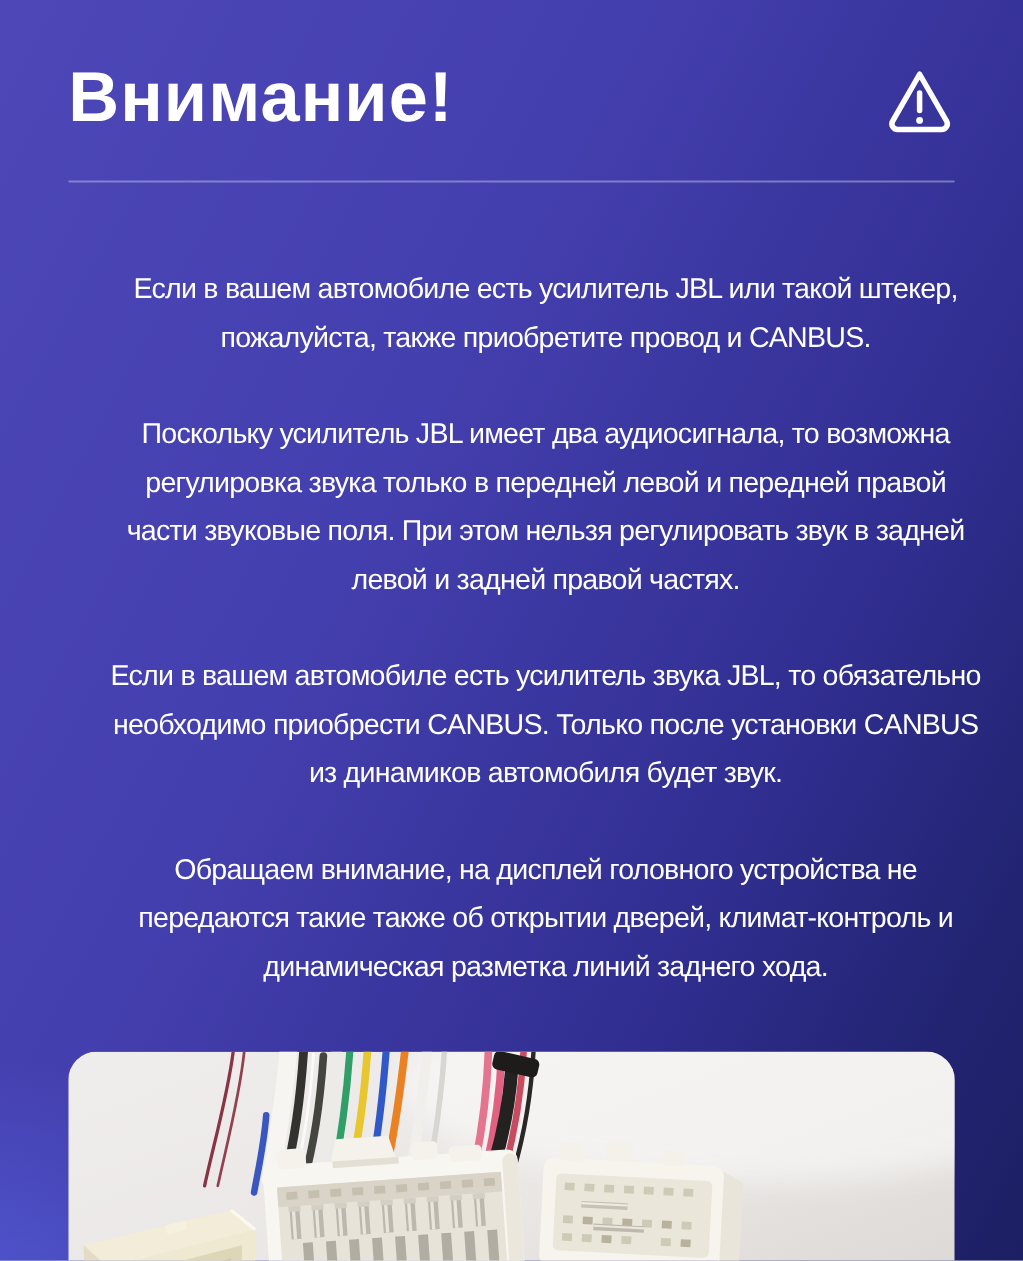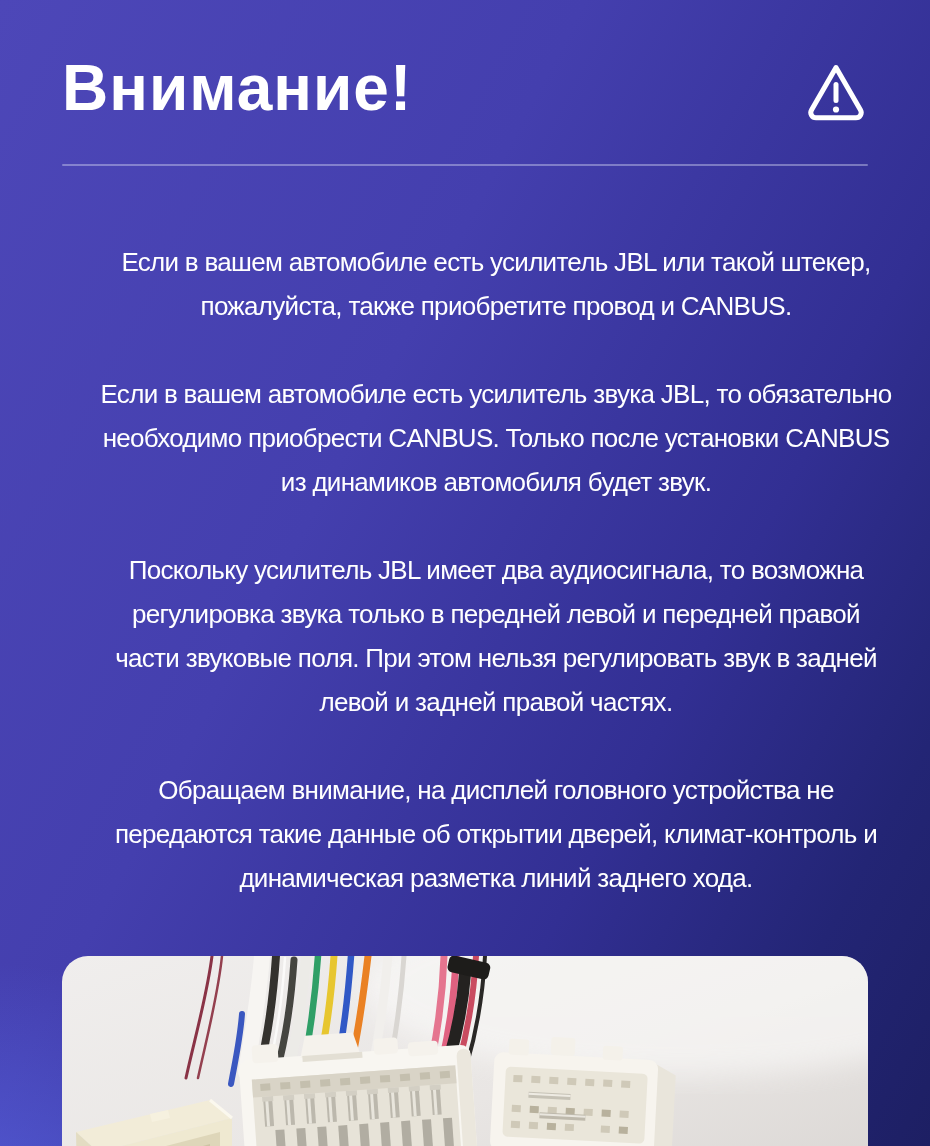--- a/index.html
+++ b/index.html
@@ -35,29 +35,29 @@
         <circle cx="32" cy="49.5" r="3.1" fill="#ffffff"></circle>
       </svg>
     </span>
   </div>
 
   <div class="divider"></div>
 
   <div class="text">
     <p>Если в вашем автомобиле есть усилитель JBL или такой штекер,
 пожалуйста, также приобретите провод и CANBUS.</p>
-    <p>Если в вашем автомобиле есть усилитель звука JBL, то обязательно
-необходимо приобрести CANBUS. Только после установки CANBUS
-из динамиков автомобиля будет звук.</p>
     <p>Поскольку усилитель JBL имеет два аудиосигнала, то возможна
 регулировка звука только в передней левой и передней правой
 части звуковые поля. При этом нельзя регулировать звук в задней
 левой и задней правой частях.</p>
+    <p>Если в вашем автомобиле есть усилитель звука JBL, то обязательно
+необходимо приобрести CANBUS. Только после установки CANBUS
+из динамиков автомобиля будет звук.</p>
     <p>Обращаем внимание, на дисплей головного устройства не
-передаются такие данные об открытии дверей, климат-контроль и
+передаются такие также об открытии дверей, климат-контроль и
 динамическая разметка линий заднего хода.</p>
   </div>
 
   <div class="photo">
     <div class="photo-clip">
       <svg viewBox="0 0 806 298" preserveAspectRatio="none">
         <defs>
           <linearGradient id="pbg" x1="0" y1="0" x2="1" y2="1">
             <stop offset="0" stop-color="#f0eeed"></stop>
             <stop offset="0.5" stop-color="#e9e6e4"></stop>

